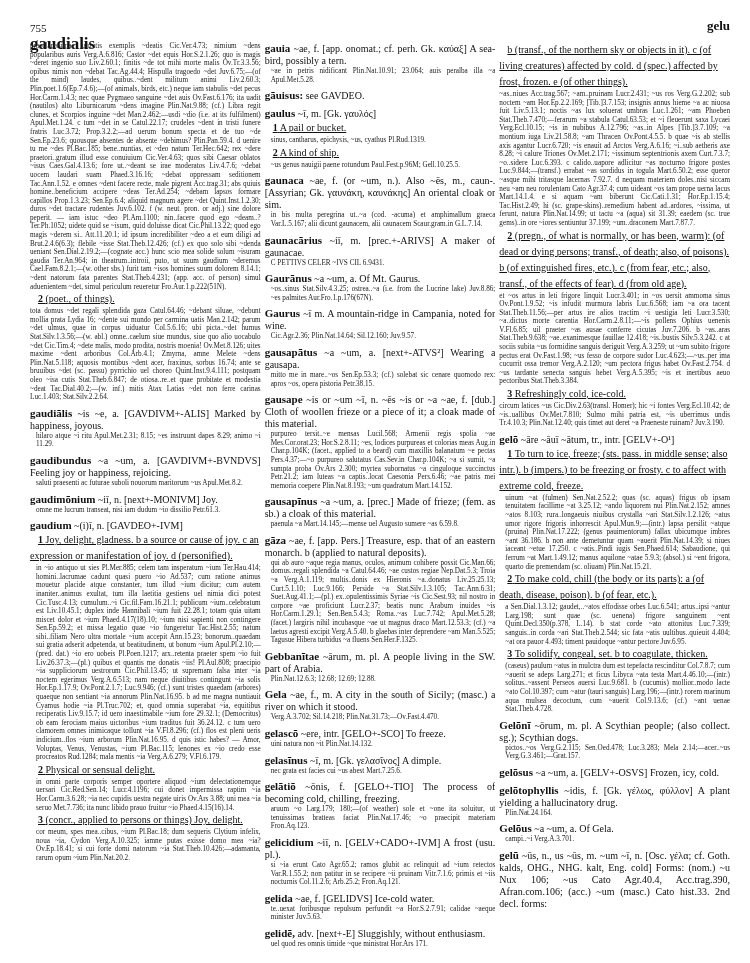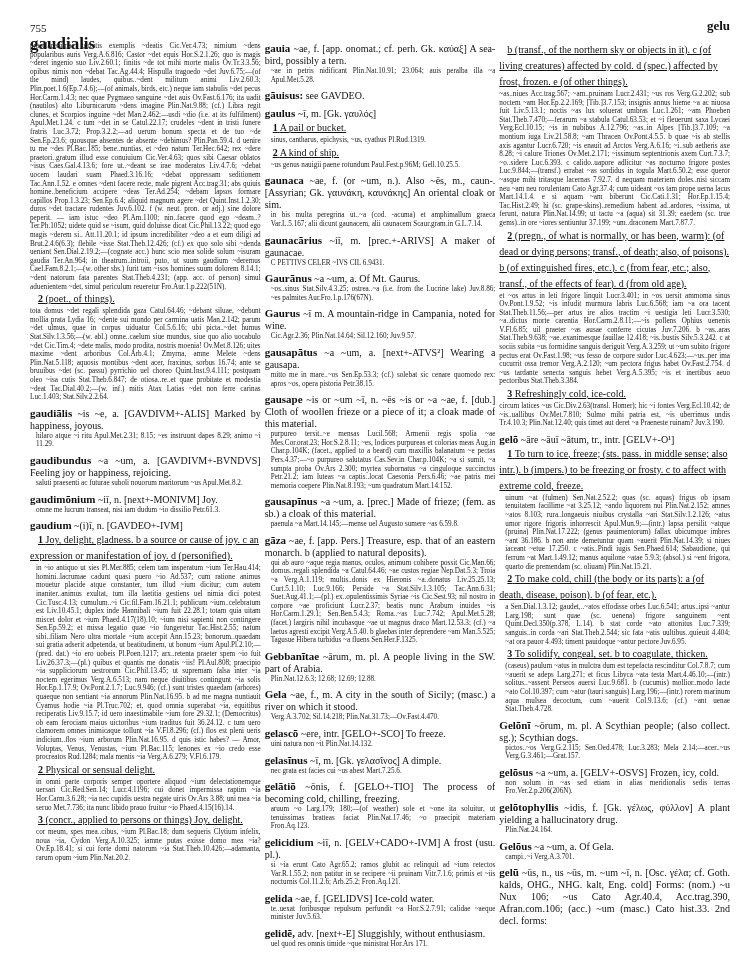--- a/index.html
+++ b/index.html
@@ -161,21 +161,20 @@
           <div class="cit">a Sen.Dial.1.3.12; gaudet,..~atos effodisse orbes Luc.6.541; artus..ipsi ~antur Larg.198; sunt quae (sc. uenena) frigore sanguinem ~ent Quint.Decl.350(p.378, L.14). b stat corde ~ato attonitus Luc.7.339; sanguis..in corda ~ari Stat.Theb.2.544; sic fata ~atis uultibus..quieuit 4.404; ~at ora pauor 4.493; timent pauidoque ~antur pectore Juv.6.95.</div>
           <div class="sense"><b>3</b> <span>To solidify, congeal, set. b to coagulate, thicken.</span></div>
           <div class="cit">(caseus) paulum ~atus in mulctra dum est tepefacta rescinditur Col.7.8.7; cum ~auerit se adeps Larg.271; et ficus Libyca ~ata testa Mart.4.46.10;—(intr.) solitus..~assent Perseos auersi Luc.9.681. b (cucumis) mollior..modo lacte ~ato Col.10.397; cum ~atur (tauri sanguis) Larg.196;—(intr.) rorem marinum aqua mulsea decoctum, cum ~auerit Col.9.13.6; (cf.) ~ant uenae Stat.Theb.4.728.</div>
         </div>
         <div class="entry">
           <div class="def"><span class="hw">Gelōnī</span> <span>~ōrum, m. pl.</span> <span>A Scythian people; (also collect. sg.); Scythian dogs.</span></div>
           <div class="cit">pictos..~os Verg.G.2.115; Sen.Oed.478; Luc.3.283; Mela 2.14;—acer..~us Verg.G.3.461;—Grat.157.</div>
         </div>
         <div class="entry">
           <div class="def"><span class="hw">gelōsus</span> <span>~a ~um, a. [GELV+-OSVS]</span> <span>Frozen, icy, cold.</span></div>
-          <div class="cit">non solum in ~as sed etiam in alias meridionalis sedis terras Fro.Ver.2.p.206(206N).</div>
         </div>
         <div class="entry">
           <div class="def"><span class="hw">gelōtophyllis</span> <span>~idis, f. [Gk. γέλως, φύλλον]</span> <span>A plant yielding a hallucinatory drug.</span></div>
           <div class="cit">Plin.Nat.24.164.</div>
         </div>
         <div class="entry">
           <div class="def"><span class="hw">Gelōus</span> <span>~a ~um, a.</span> <span>Of Gela.</span></div>
           <div class="cit">campi..~i Verg.A.3.701.</div>
         </div>
         <div class="entry">

